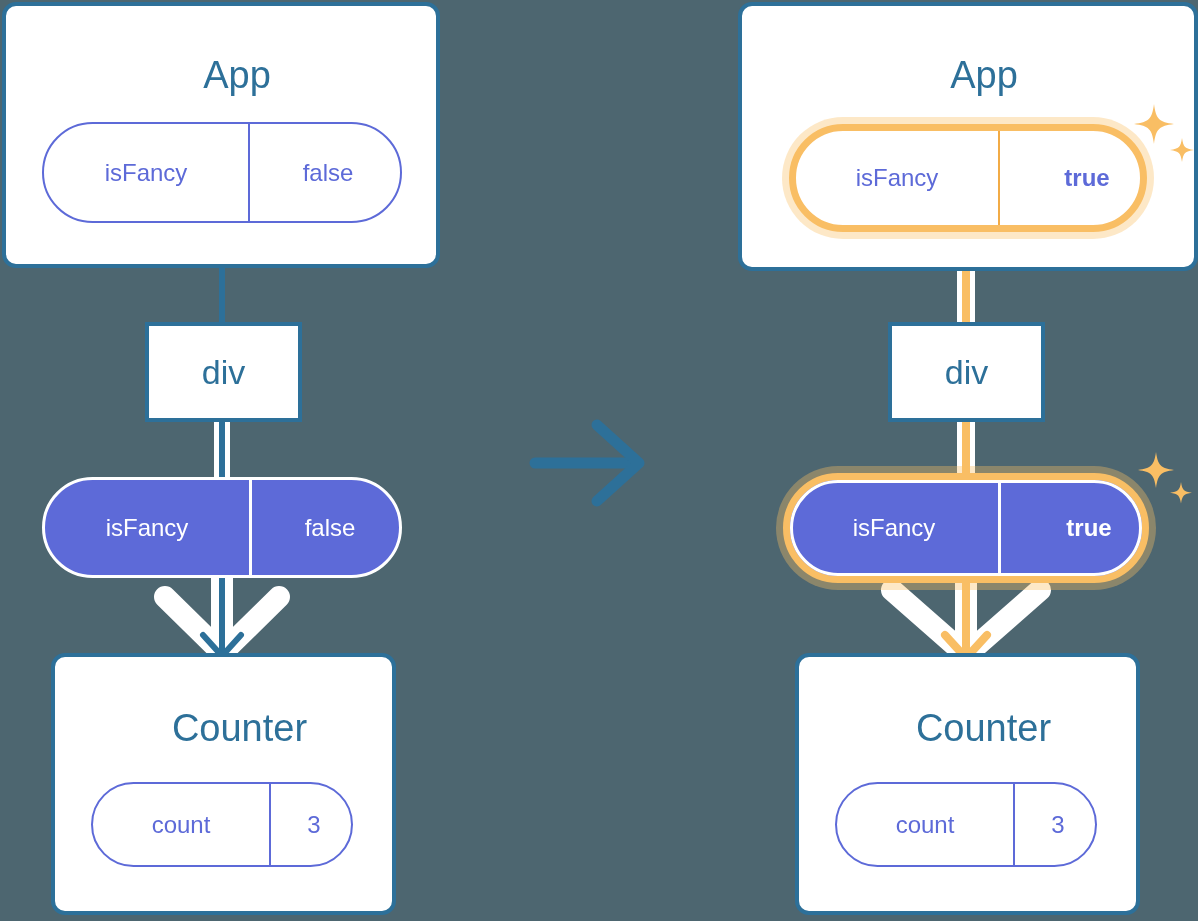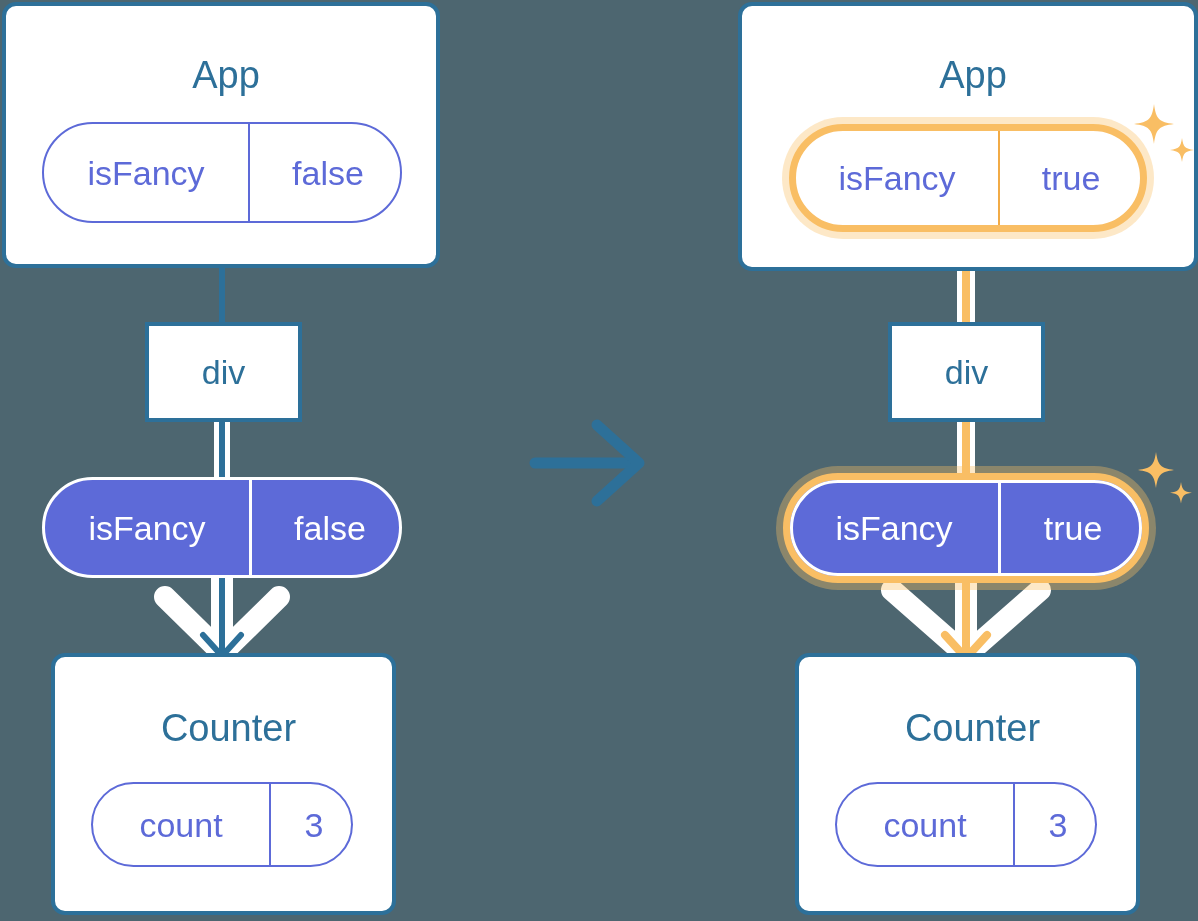--- a/index.html
+++ b/index.html
@@ -26,21 +26,21 @@
   }
   .card {
     position: absolute;
     background: #ffffff;
     border: 4px solid #2d7099;
     border-radius: 14px;
     box-sizing: border-box;
   }
   .card-title {
     position: absolute;
-    left: 5px;
+    left: 16px;
     width: 100%;
     text-align: center;
     color: #2d7099;
     font-size: 38px;
     font-family: "Liberation Sans", sans-serif;
   }
   .minicard {
     position: absolute;
     background: #ffffff;
     border: 4px solid #2d7099;
@@ -58,21 +58,21 @@
     box-sizing: border-box;
     display: flex;
     align-items: stretch;
     border-radius: 999px;
   }
   .pill .cell {
     display: flex;
     align-items: center;
     justify-content: center;
     flex: 0 0 auto;
-    font-size: 34px;
+    font-size: 24px;
     line-height: 1;
     white-space: nowrap;
     text-align: center;
   }
   
   .pill-outline {
     background: #ffffff;
     border: 2.5px solid #5d6ad8;
   }
   .pill-outline .cell { color: #5d6ad8; }
@@ -98,21 +98,21 @@
   .pill-hl-solid {
     background: #5d6ad8;
     border: 7px solid #f9be64;
     box-shadow: 0 0 0 7px rgba(249,190,100,0.36);
     outline: 3px solid #ffffff;
     outline-offset: -10px;
   }
   .pill-hl-solid .cell { color: #ffffff; }
   .pill-hl-solid .cell.cell-key { border-right: 3px solid #ffffff; }
 
-  .bold-val { font-weight: normal; }
+  .bold-val { font-weight: bold; padding-left: 16px; }
 
   .sparkles {
     position: absolute;
     pointer-events: none;
   }
 </style>
 </head>
 <body>
 
 <div id="stage">

